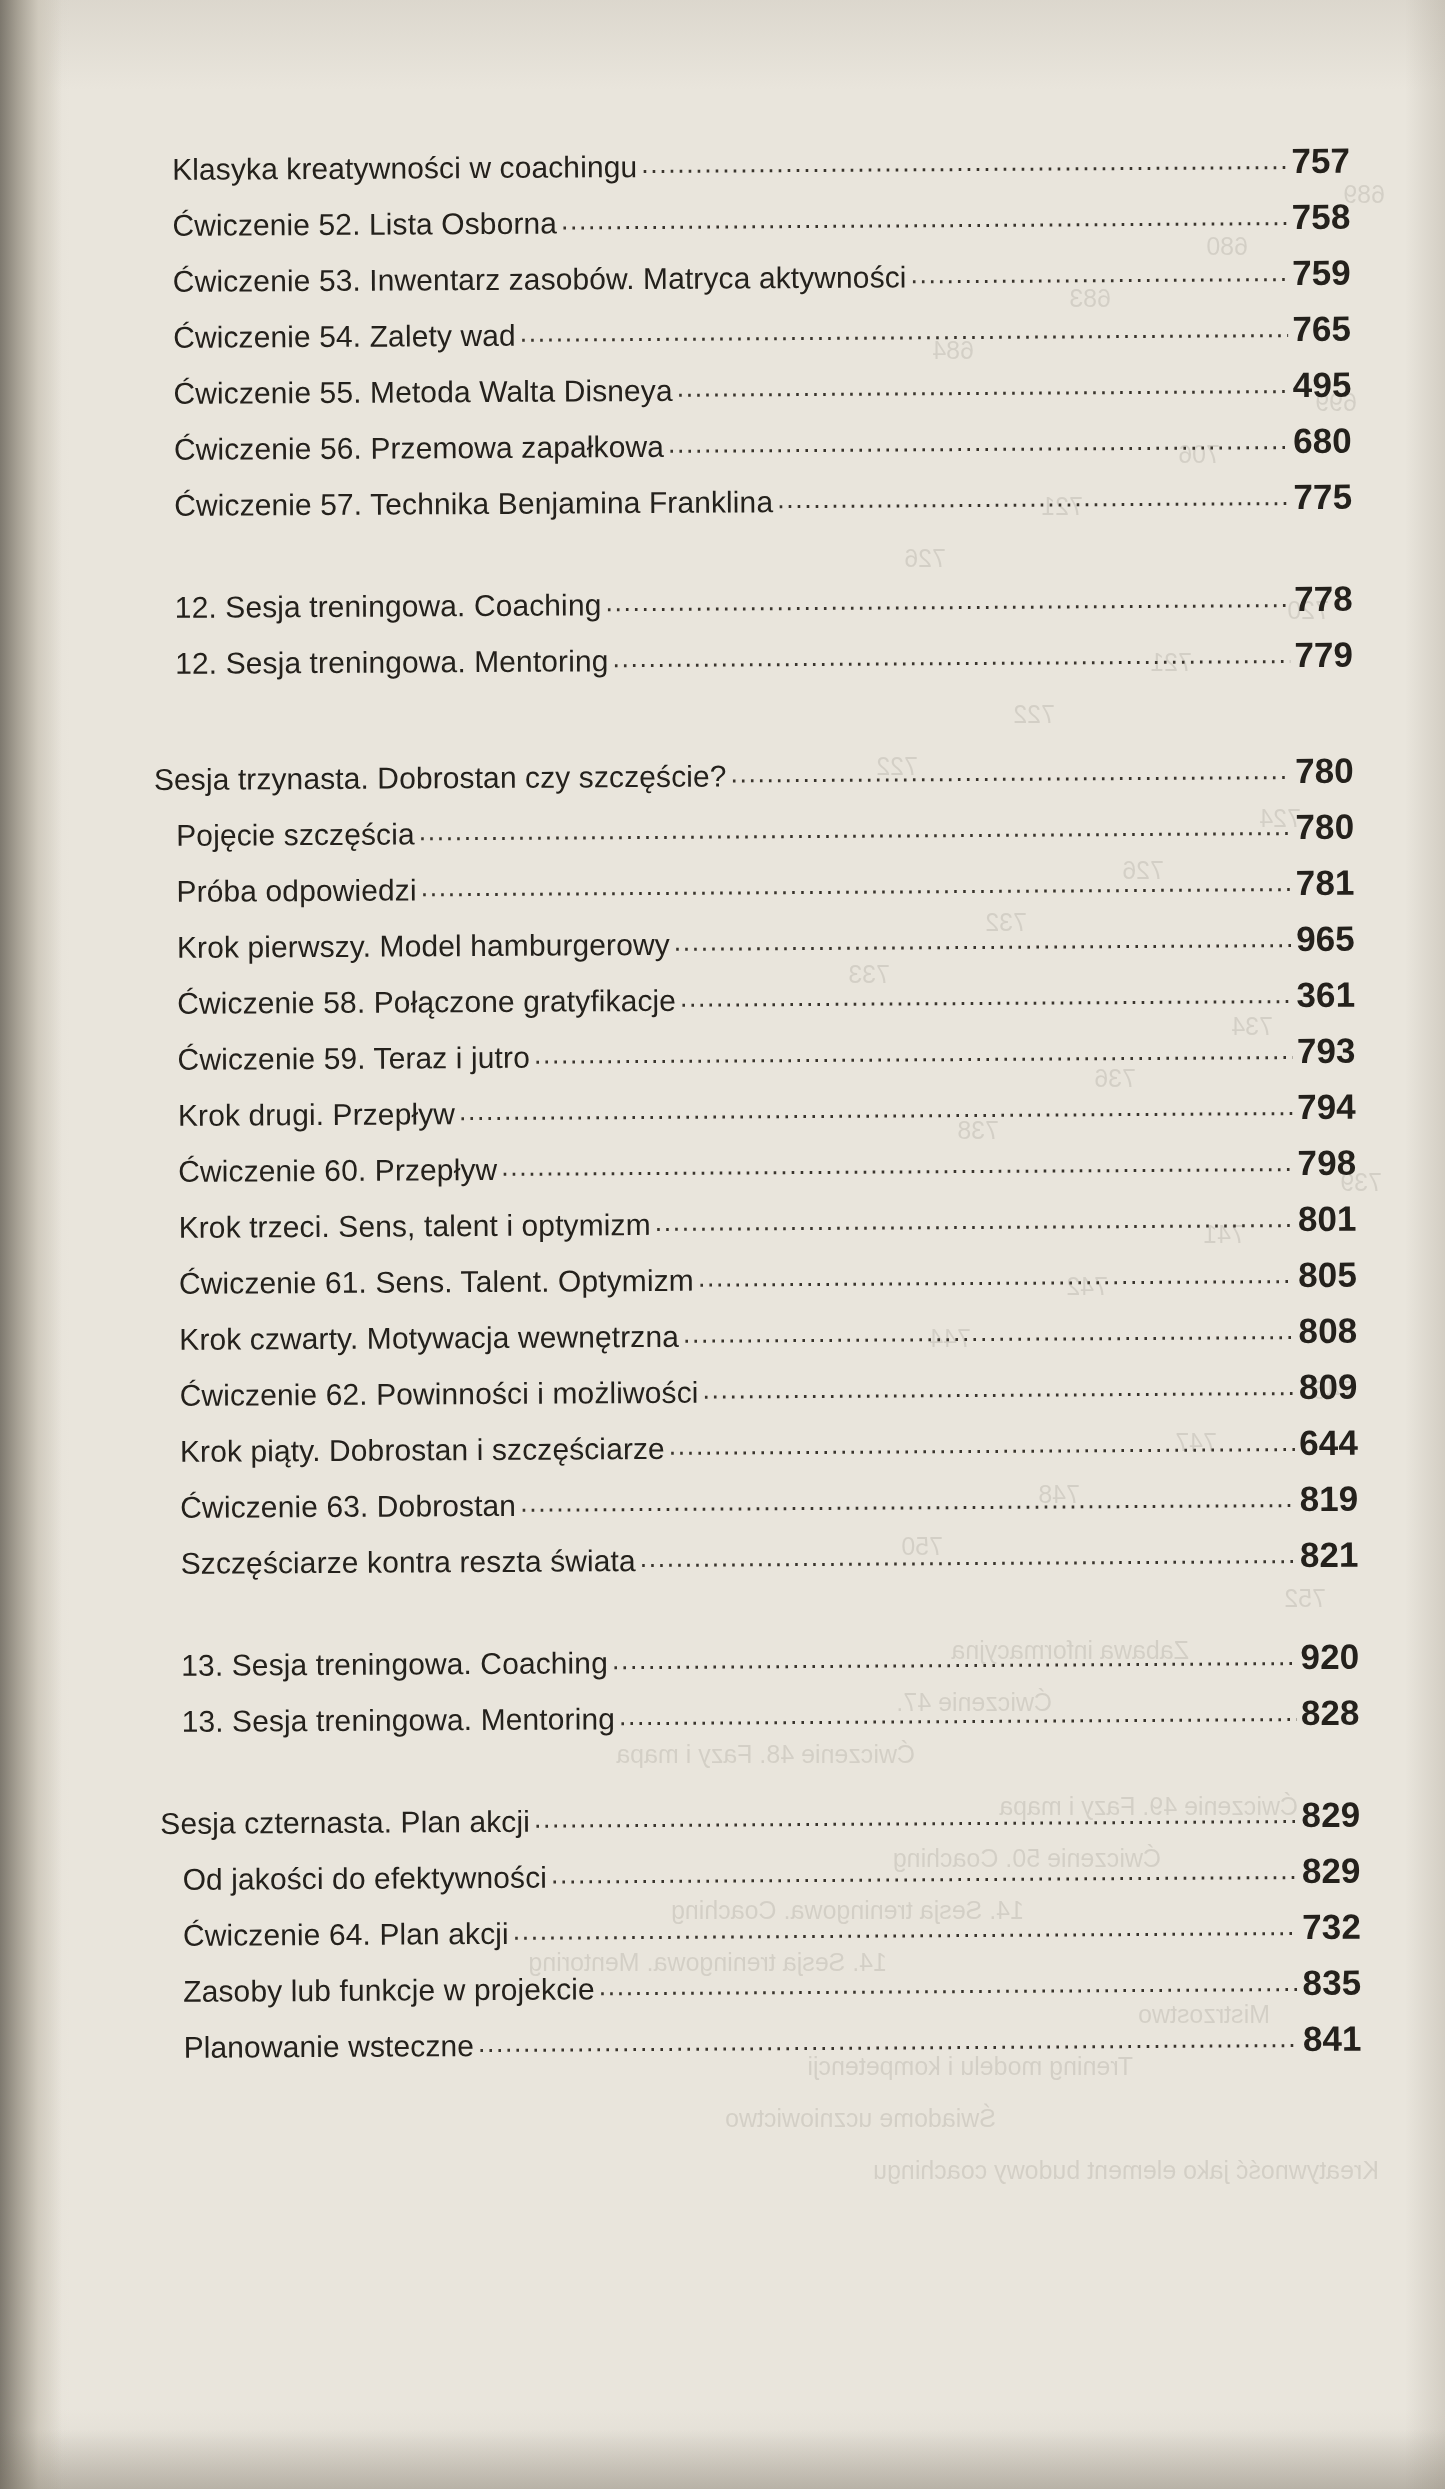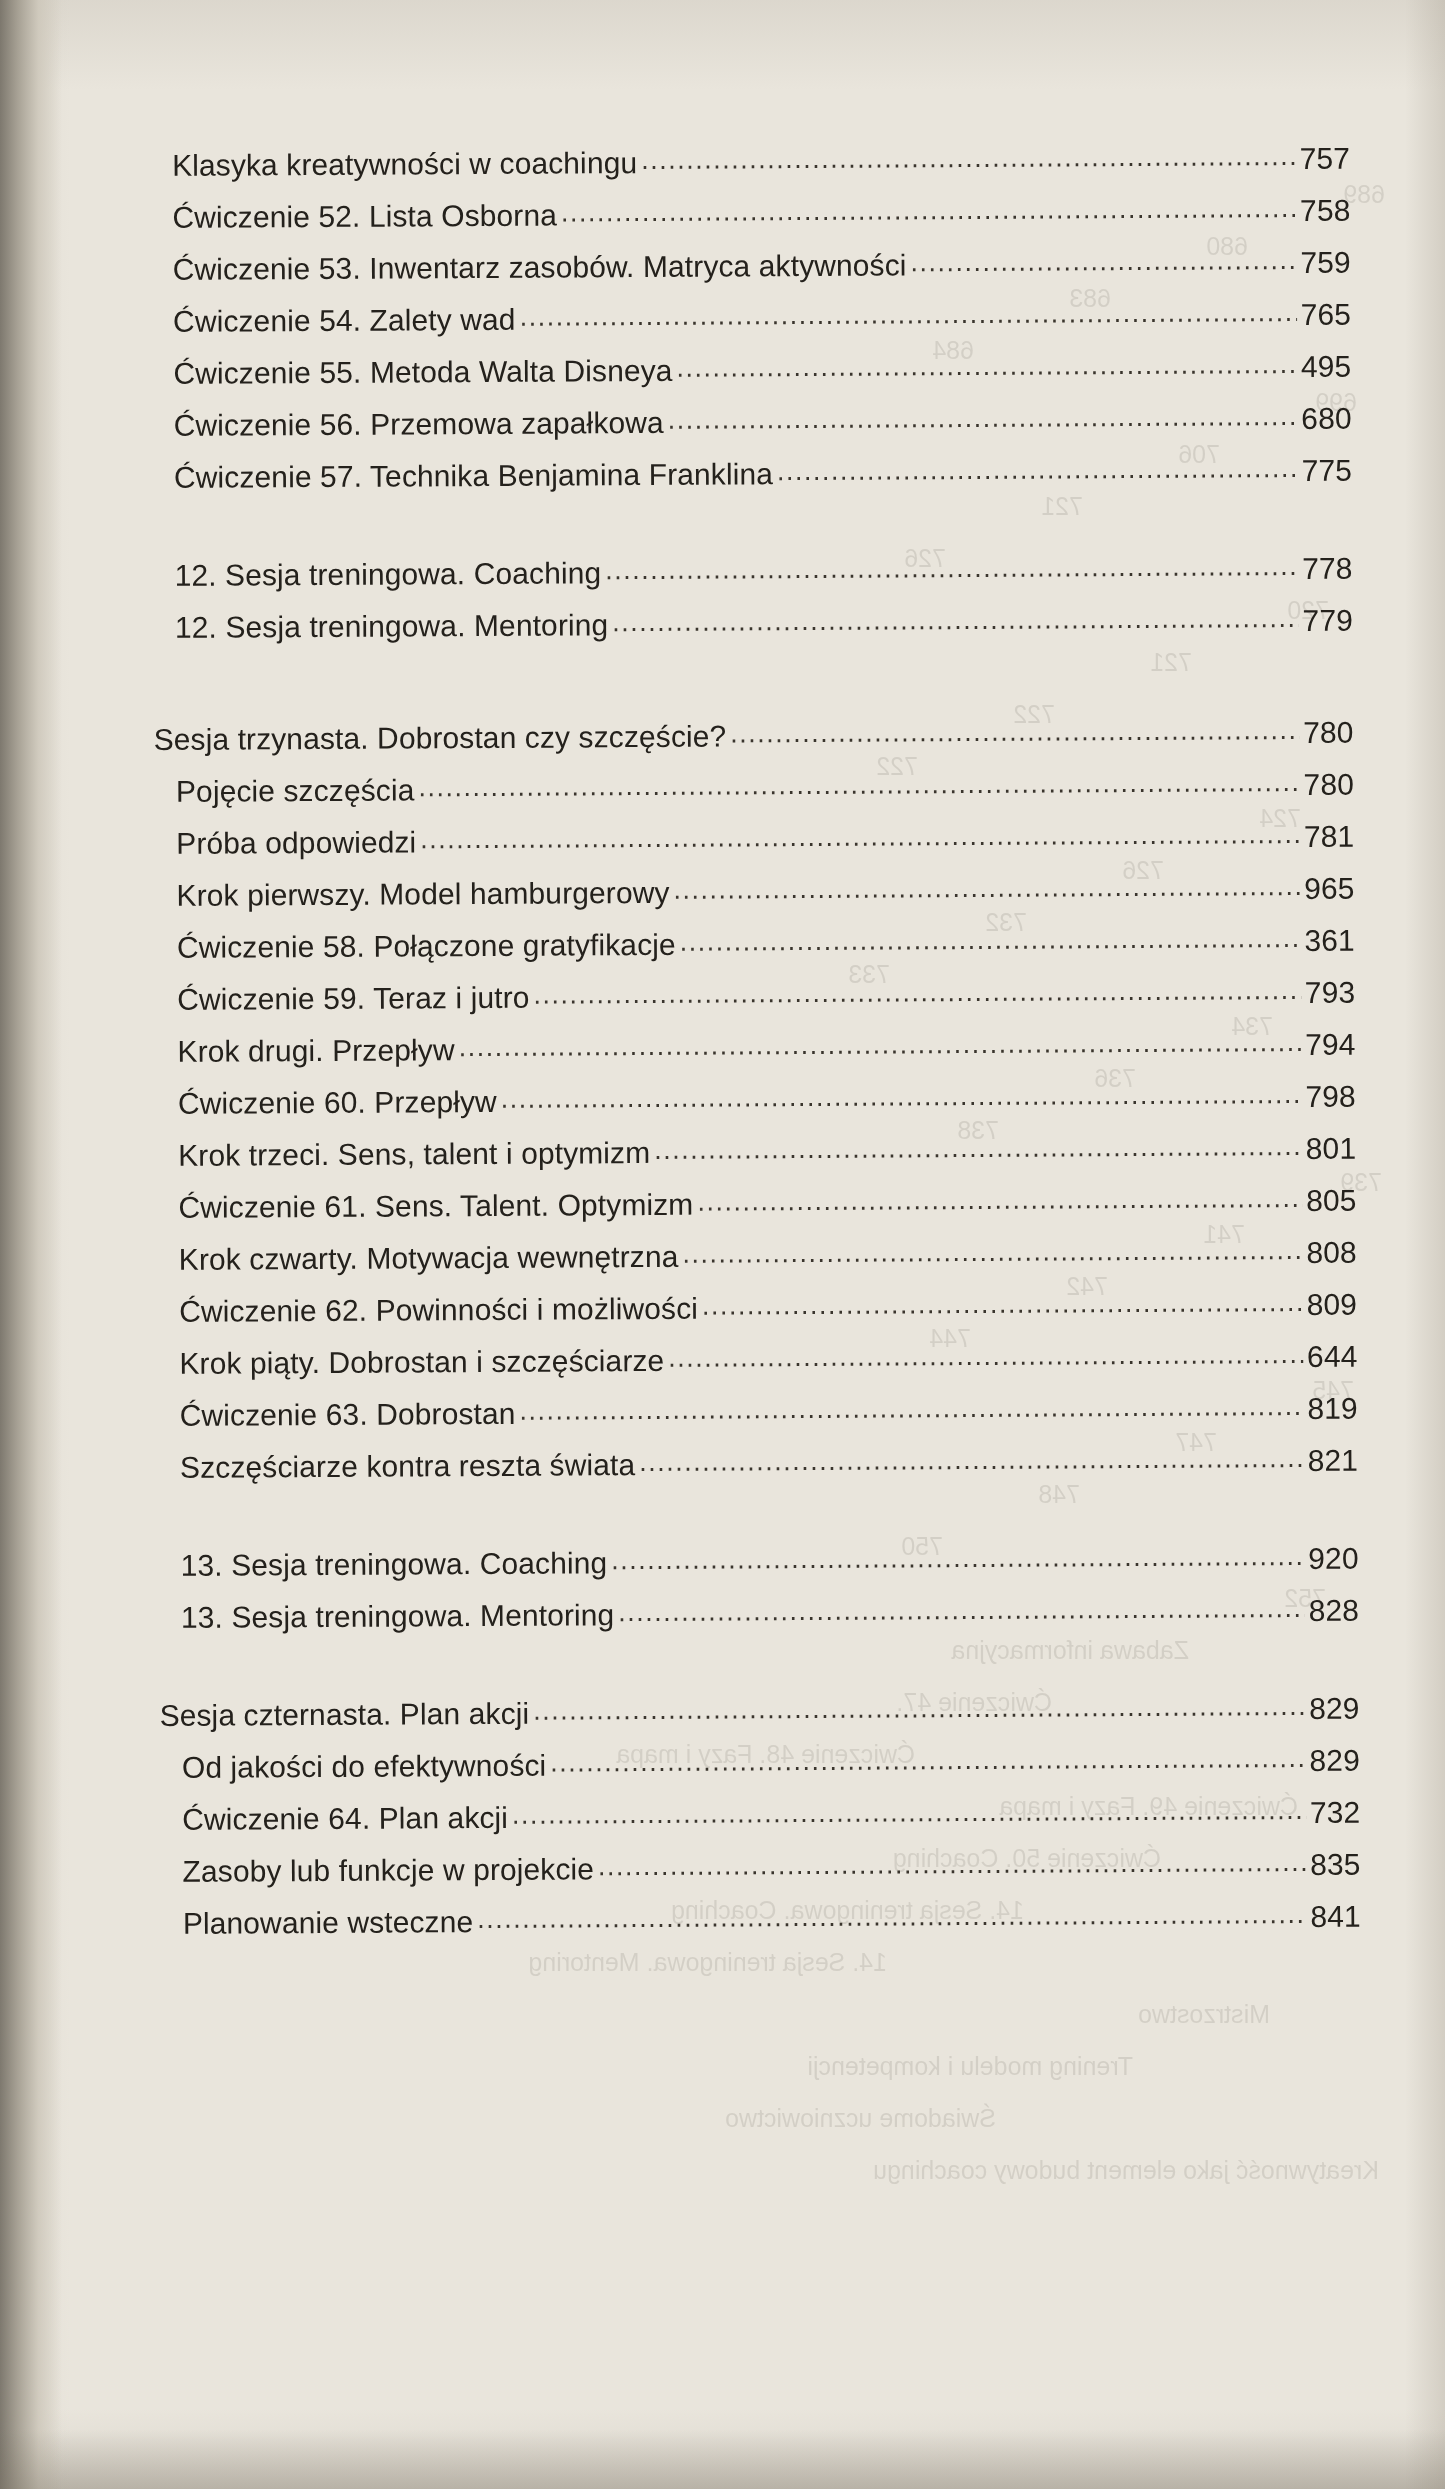--- a/index.html
+++ b/index.html
@@ -87,22 +87,23 @@
     overflow: hidden;
     white-space: nowrap;
     margin: 0 2px 4px 4px;
     color: #3a352d;
     font-size: 27px;
     letter-spacing: 1.5px;
     line-height: 1;
   }
   .entry .page-no {
     white-space: nowrap;
-    font-size: 30px;
+    font-size: 35px;
     padding-left: 2px;
+    font-weight: bold;
   }
   
   .lvl0 { margin-left: 0px; }
   .lvl1 { margin-left: 22px; }
 
   
   .skew { transform: rotate(-0.35deg); transform-origin: 0 0; }
   .gap-md { height: 46px; }
   .gap-lg { height: 60px; }
 

